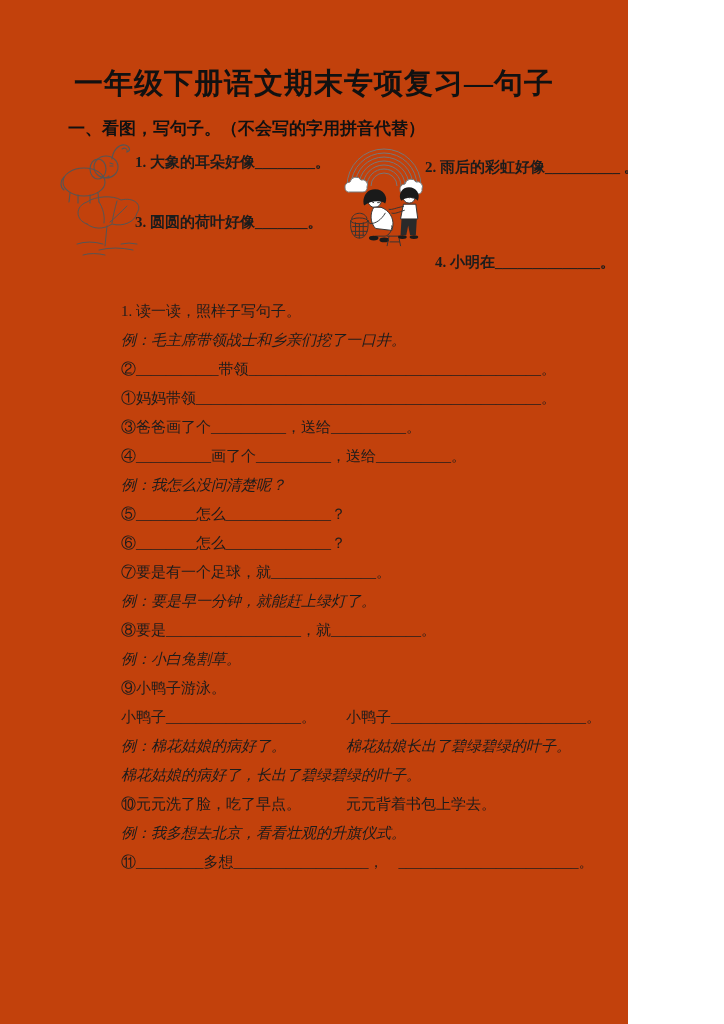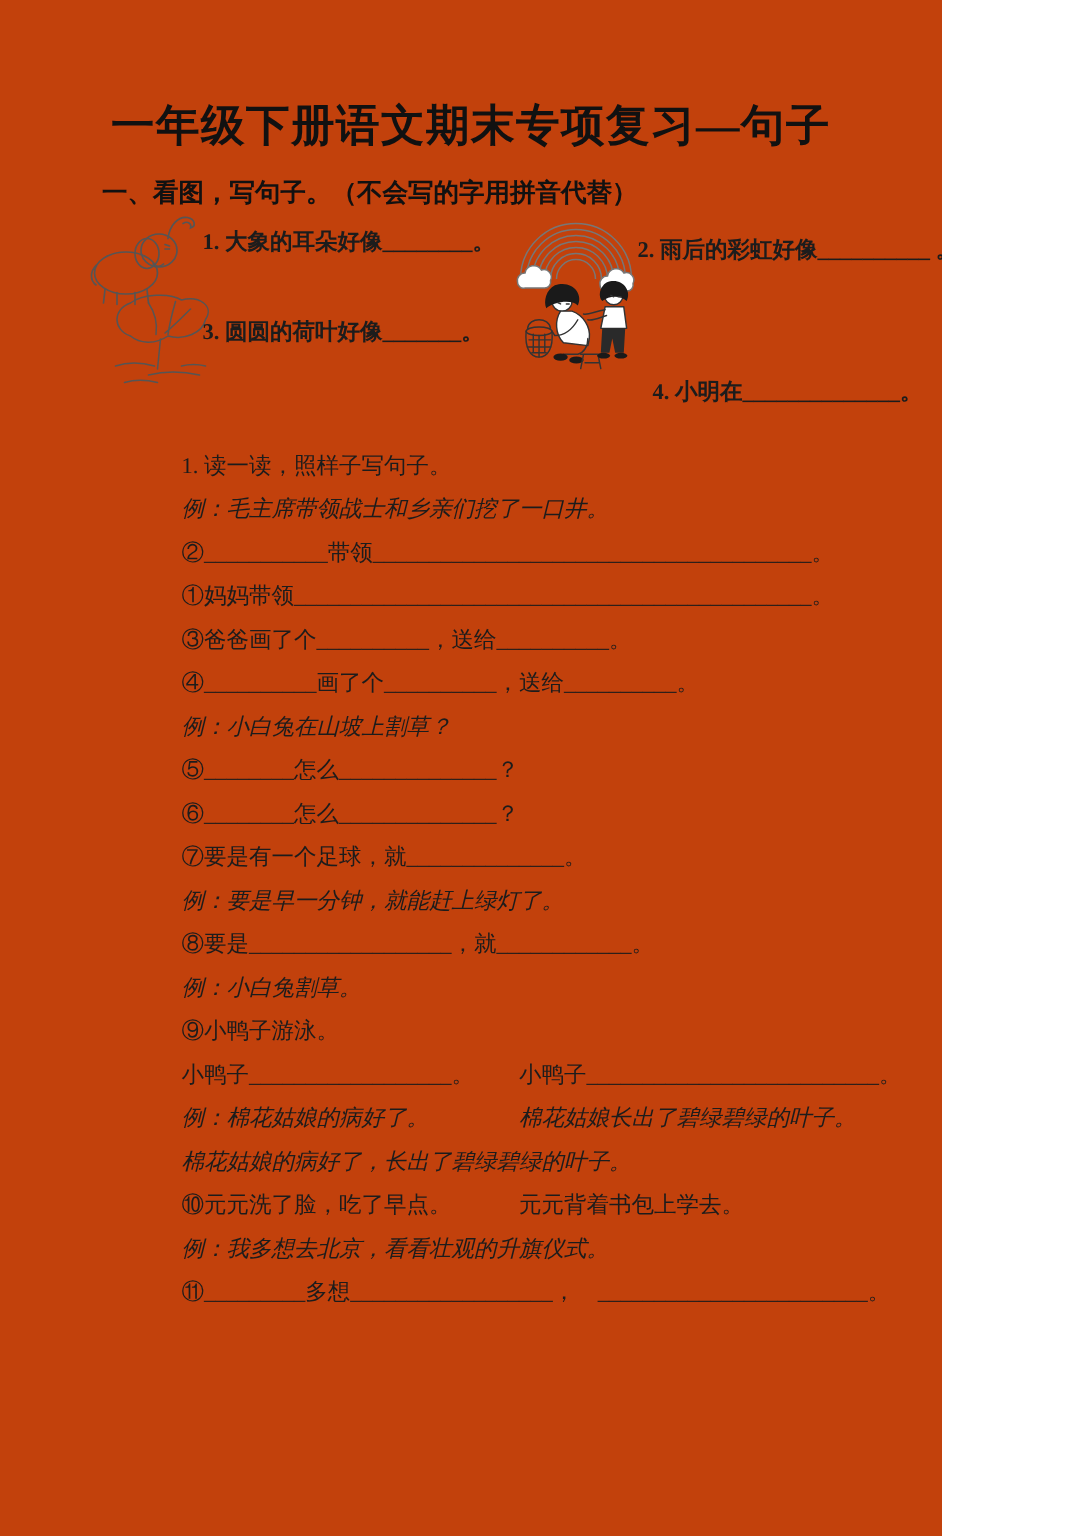--- a/index.html
+++ b/index.html
@@ -133,21 +133,21 @@
   </div>
 
 
   <div class="s2-lines">
       <div class="line">1. 读一读，照样子写句子。</div>
       <div class="line kai">例：毛主席带领战士和乡亲们挖了一口井。</div>
       <div class="line">②___________带领_______________________________________。</div>
       <div class="line">①妈妈带领______________________________________________。</div>
       <div class="line">③爸爸画了个__________，送给__________。</div>
       <div class="line">④__________画了个__________，送给__________。</div>
-      <div class="line kai">例：小白兔在山坡上割草？</div>
+      <div class="line kai">例：我怎么没问清楚呢？</div>
       <div class="line">⑤________怎么______________？</div>
       <div class="line">⑥________怎么______________？</div>
       <div class="line">⑦要是有一个足球，就______________。</div>
       <div class="line kai">例：要是早一分钟，就能赶上绿灯了。</div>
       <div class="line">⑧要是__________________，就____________。</div>
       <div class="line kai">例：小白兔割草。</div>
       <div class="line">⑨小鸭子游泳。</div>
       <div class="line">小鸭子__________________。　　小鸭子__________________________。</div>
       <div class="line kai">例：棉花姑娘的病好了。　　　　棉花姑娘长出了碧绿碧绿的叶子。</div>
       <div class="line kai">棉花姑娘的病好了，长出了碧绿碧绿的叶子。</div>

